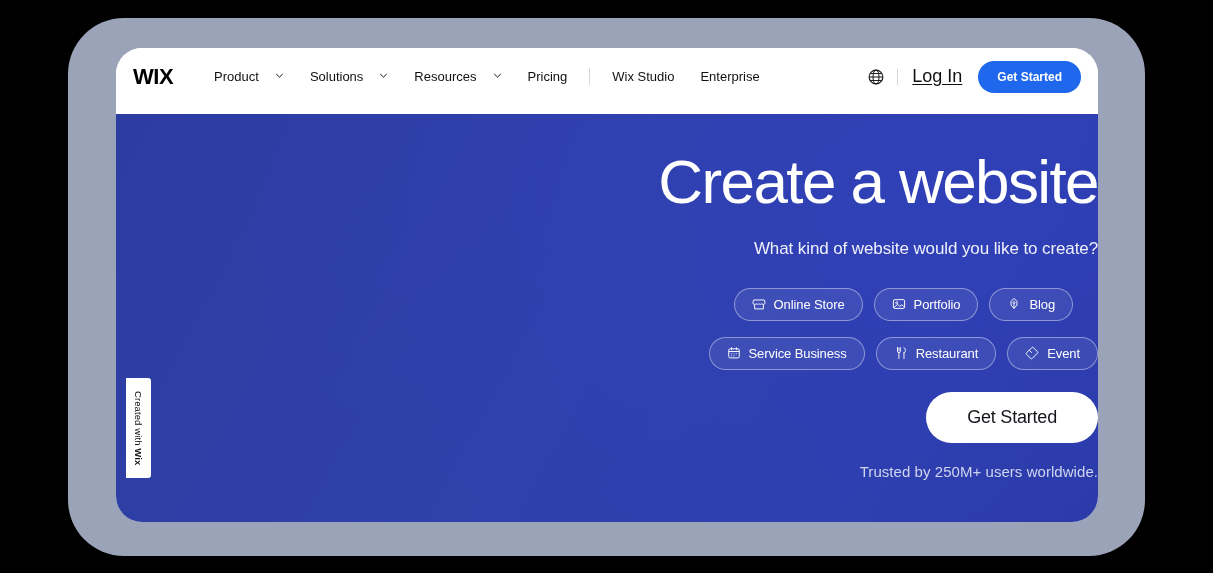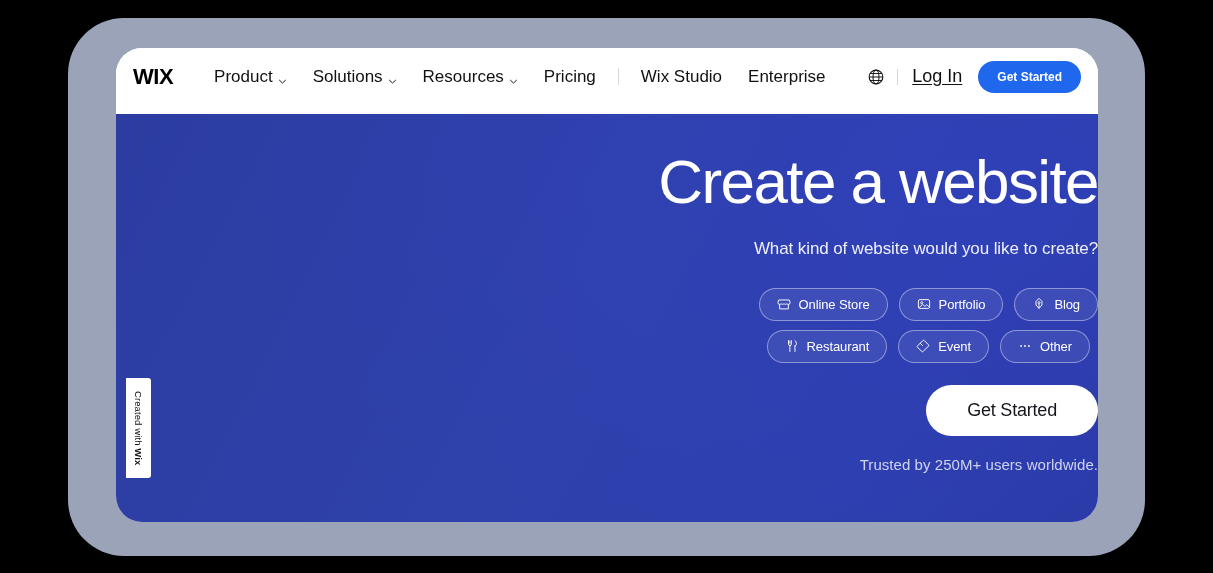--- a/index.html
+++ b/index.html
@@ -67,23 +67,23 @@
   }
 
   .nav-links {
     display: flex;
     align-items: center;
     gap: 0px;
   }
 
   .nav-item {
     display: flex;
-    align-items: flex-end;
-    gap: 5px;
-    font-size: 17px;
+    align-items: center;
+    gap: 16px;
+    font-size: 13px;
     color: #111111;
     padding: 6px 13px;
     white-space: nowrap;
     cursor: pointer;
   }
 
   .caret {
     display: inline-block;
     width: 9px;
     height: 9px;
@@ -183,21 +183,21 @@
     text-align: center;
     letter-spacing: -0.1px;
   }
 
   
   .chip-rows {
     margin-top: 29px;
     display: flex;
     flex-direction: column;
     align-items: center;
-    gap: 9px;
+    gap: 16px;
   }
 
   .chip-row {
     display: flex;
     justify-content: center;
     gap: 11px;
   }
 
   .chip {
     display: flex;
@@ -398,20 +398,36 @@
               </svg>
             </span>
             <span>Blog</span>
           </button>
 
 
         </div>
 
         <div class="chip-row">
 
+          <button class="chip">
+            <span class="chip-icon">
+              <svg viewBox="0 0 16 16" width="14" height="14">
+                <rect x="2" y="3.2" width="12" height="10.4" rx="1.6" fill="none" stroke="#ffffff" stroke-width="1.1"></rect>
+                <line x1="2" y1="6.3" x2="14" y2="6.3" stroke="#ffffff" stroke-width="1.1"></line>
+                <line x1="5.2" y1="2" x2="5.2" y2="4.2" stroke="#ffffff" stroke-width="1.1" stroke-linecap="round"></line>
+                <line x1="10.8" y1="2" x2="10.8" y2="4.2" stroke="#ffffff" stroke-width="1.1" stroke-linecap="round"></line>
+                <circle cx="5.4" cy="8.8" r="0.62" fill="#ffffff"></circle>
+                <circle cx="8" cy="8.8" r="0.62" fill="#ffffff"></circle>
+                <circle cx="10.6" cy="8.8" r="0.62" fill="#ffffff"></circle>
+                <circle cx="5.4" cy="11.2" r="0.62" fill="#ffffff"></circle>
+                <circle cx="8" cy="11.2" r="0.62" fill="#ffffff"></circle>
+              </svg>
+            </span>
+            <span>Service Business</span>
+          </button>
 
           <button class="chip">
             <span class="chip-icon">
               <svg viewBox="0 0 16 16" width="14" height="14">
                 <path d="M4 1.8v4.1a1.6 1.6 0 0 0 3.2 0V1.8" fill="none" stroke="#ffffff" stroke-width="1.1" stroke-linecap="round"></path>
                 <line x1="5.6" y1="1.8" x2="5.6" y2="5.3" stroke="#ffffff" stroke-width="1"></line>
                 <line x1="5.6" y1="7.3" x2="5.6" y2="14.2" stroke="#ffffff" stroke-width="1.1" stroke-linecap="round"></line>
                 <path d="M11.4 1.8c1.1.7 1.6 2 1.6 3.6 0 1.3-.6 2.2-1.6 2.5" fill="none" stroke="#ffffff" stroke-width="1.1" stroke-linecap="round"></path>
                 <line x1="11.4" y1="7.6" x2="11.4" y2="14.2" stroke="#ffffff" stroke-width="1.1" stroke-linecap="round"></line>
               </svg>
@@ -422,30 +438,20 @@
           <button class="chip">
             <span class="chip-icon">
               <svg viewBox="0 0 16 16" width="14" height="14">
                 <path d="M9.6 1.9 14.1 6.4a1.3 1.3 0 0 1 0 1.9l-5.8 5.8a1.3 1.3 0 0 1-1.9 0L1.9 9.6a1.3 1.3 0 0 1 0-1.9l5.8-5.8a1.3 1.3 0 0 1 1.9 0Z" fill="none" stroke="#ffffff" stroke-width="1.1" stroke-linejoin="round"></path>
                 <line x1="5.1" y1="5.1" x2="7.4" y2="7.4" stroke="#ffffff" stroke-width="1.1" stroke-linecap="round"></line>
               </svg>
             </span>
             <span>Event</span>
           </button>
 
-          <button class="chip">
-            <span class="chip-icon">
-              <svg viewBox="0 0 16 16" width="14" height="14">
-                <circle cx="3.6" cy="8" r="1.05" fill="#ffffff"></circle>
-                <circle cx="8" cy="8" r="1.05" fill="#ffffff"></circle>
-                <circle cx="12.4" cy="8" r="1.05" fill="#ffffff"></circle>
-              </svg>
-            </span>
-            <span>Other</span>
-          </button>
 
         </div>
 
       </div>
 
       <div class="cta-wrap">
         <button class="cta-button">Get Started</button>
       </div>
 
       <div class="trust-line">Trusted by 250M+ users worldwide.</div>

